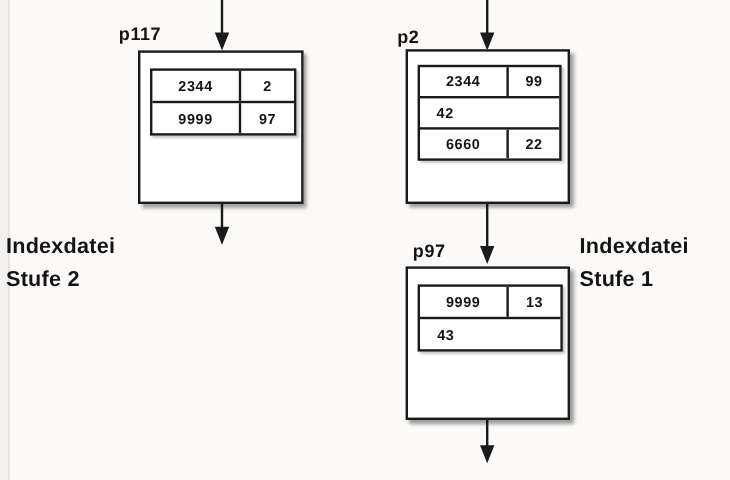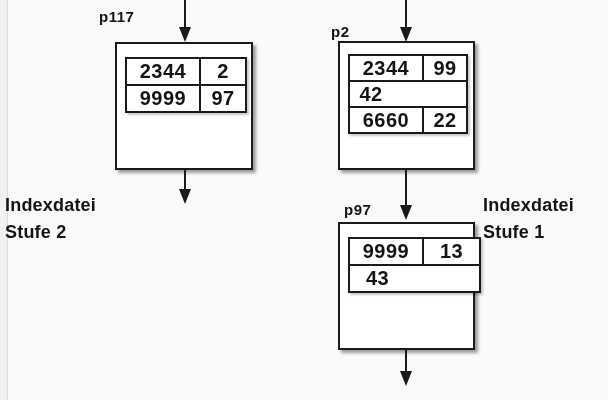--- a/index.html
+++ b/index.html
@@ -34,27 +34,27 @@
     position:absolute;
     border:2px solid #1a1a1a;
     background:#fff;
     box-shadow:2px 2px 2px rgba(0,0,0,0.22);
     box-sizing:border-box;
   }
   .trow{display:flex;}
   .trow + .trow{border-top:2px solid #1a1a1a;}
   .c{
     display:flex;align-items:center;justify-content:center;
-    font-size:20px;font-weight:700;letter-spacing:0.5px;
+    font-size:12px;font-weight:700;letter-spacing:0.5px;
     box-sizing:border-box;
   }
   .c.k{border-right:2px solid #1a1a1a;}
   .t117 .c{height:25px;}  .t117 .k{width:74px;} .t117 .v{width:44px;}
   .t2   .c{height:24px;}  .t2   .k{width:74px;} .t2   .v{width:42px;}
-  .t97  .c{height:25px;}  .t97  .k{width:74px;} .t97  .v{width:55px;}
+  .t97  .c{height:25px;}  .t97  .k{width:74px;} .t97  .v{width:43px;}
   .vline{
     position:absolute;width:2px;background:#1a1a1a;
   }
   .ahead{
     position:absolute;width:0;height:0;
     border-left:6px solid transparent;
     border-right:6px solid transparent;
     border-top:15px solid #1a1a1a;
   }
   .side-label{
@@ -67,21 +67,21 @@
 </head>
 <body>
 
 <div id="canvas">
 
   <div class="edge-strip"></div>
 
   <div class="vline" style="left:184px;top:0;height:30px;"></div>
   <div class="ahead" style="left:179px;top:27px;"></div>
 
-  <div class="node-label" style="left:99px;top:8px;text-align:right;">p117</div>
+  <div class="node-label" style="left:99px;top:20px;text-align:right;">p117</div>
   <div class="node" style="left:115px;top:42px;width:138px;height:128px;">
     <div class="itable t117" style="left:8px;top:13px;">
       <div class="trow">
         <div class="c k">2344</div>
         <div class="c v">2</div>
       </div>
       <div class="trow">
         <div class="c k">9999</div>
         <div class="c v">97</div>
       </div>

